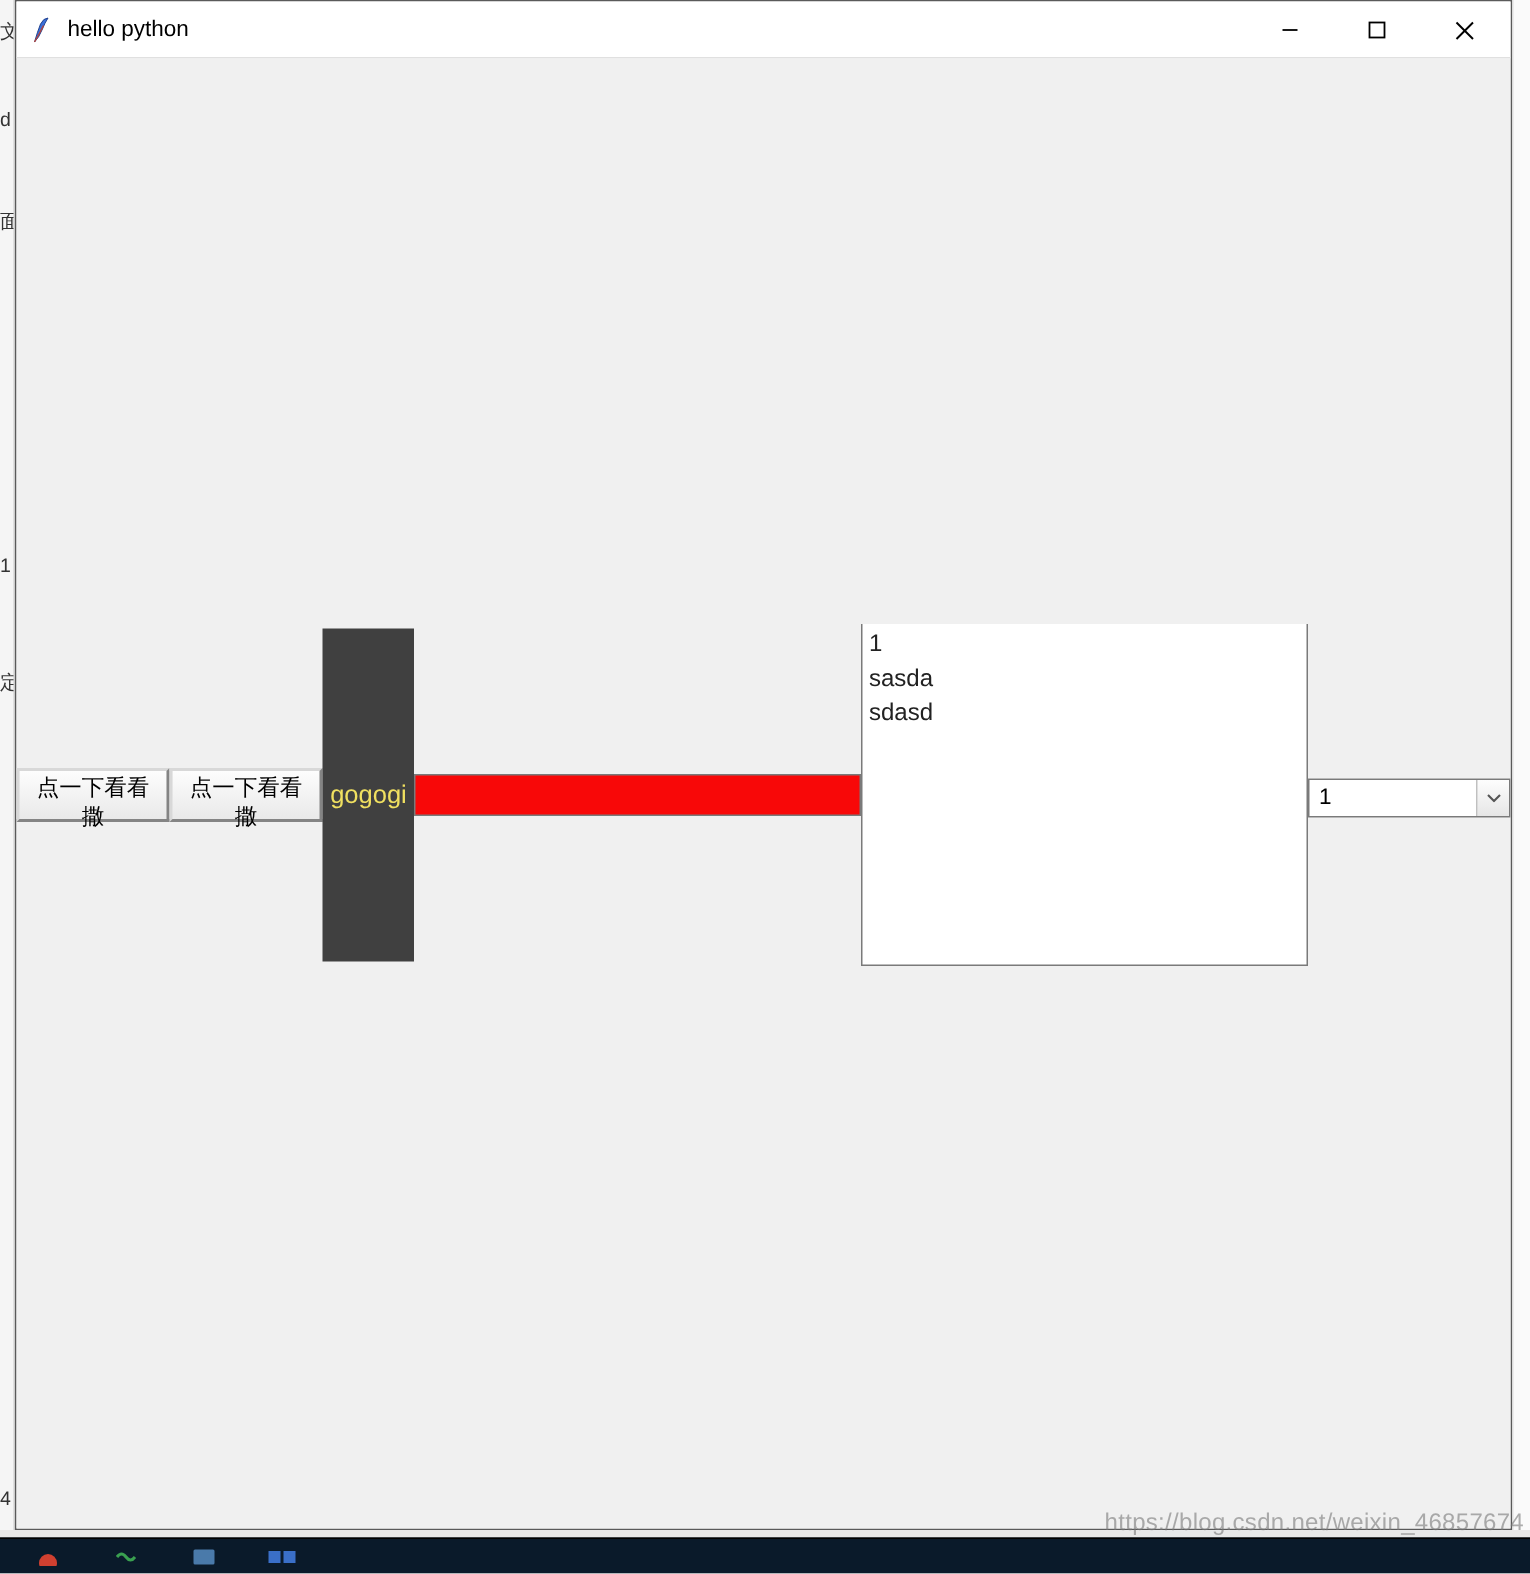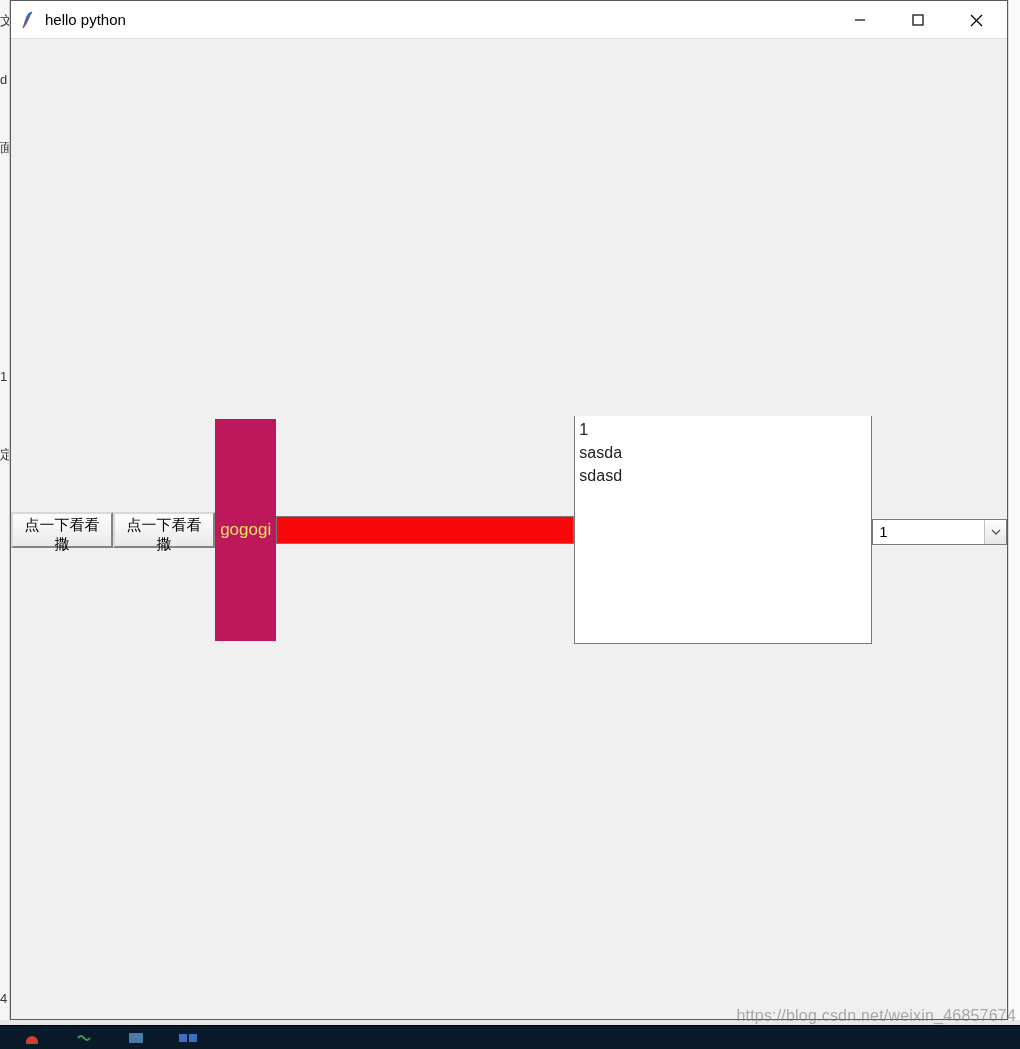--- a/index.html
+++ b/index.html
@@ -91,21 +91,21 @@
       border: 2px outset #d8d8d8;
       font-size: 15px;
       color: #000;
       cursor: pointer;
       padding: 2px 8px;
       font-family: "Microsoft YaHei", "SimSun", Arial, sans-serif;
     }
     .blue-label {
       width: 92px;
       height: 222px;
-      background: #be185d;
+      background: #404040;
       color: #f0e060;
       display: flex;
       align-items: center;
       justify-content: center;
       font-size: 17px;
       font-family: "Microsoft YaHei", Arial, sans-serif;
     }
     .red-entry {
       width: 442px;
       height: 28px;

